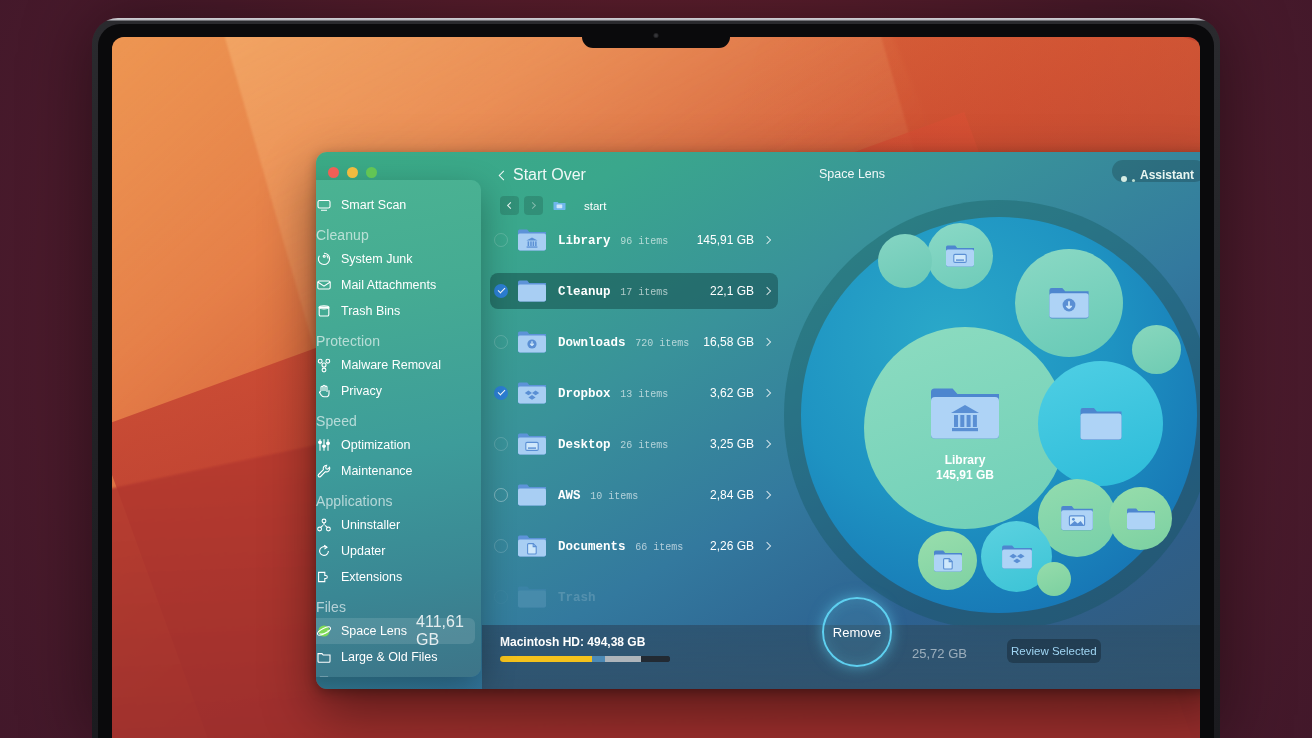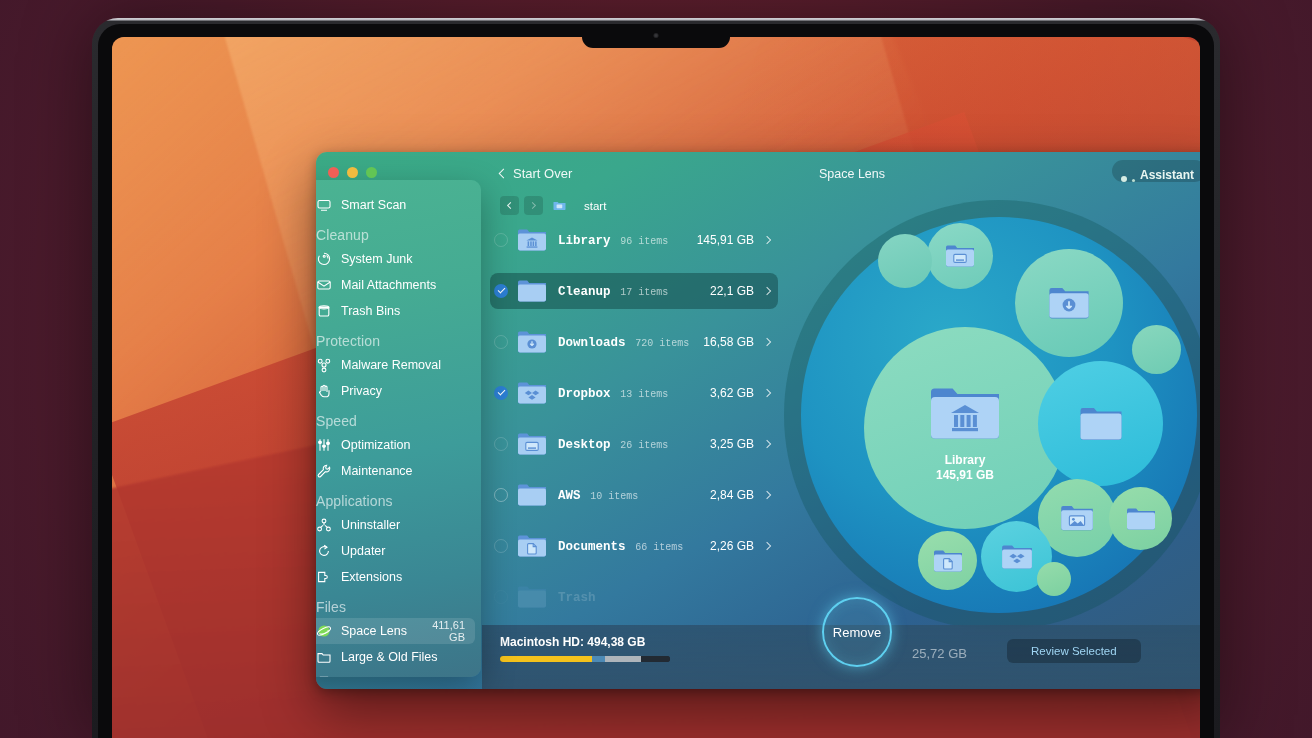--- a/index.html
+++ b/index.html
@@ -83,28 +83,28 @@
   .sb-item .ic{width:16px;height:16px;flex:0 0 16px;display:flex;align-items:center;justify-content:center;}
   .sb-item .ic svg{width:16px;height:16px;display:block;}
   .sb-label{white-space:nowrap;}
   .sb-group{
     color:rgba(255,255,255,.62); font-size:14px; padding:9px 0 3px 26px; letter-spacing:.1px;
   }
   .sb-item.active{
     background:rgba(255,255,255,.12);
     margin:0 6px; padding-left:20px; border-radius:6px;
   }
-  .sb-size{margin-left:auto; font-size:11px; color:rgba(255,255,255,.85);text-align:right;}
+  .sb-size{margin-left:auto; font-size:16px; color:rgba(255,255,255,.85);}
 
   
   .main{position:absolute; left:166px; top:0; right:0; bottom:0;}
   .topbar{position:absolute;left:0;top:0;right:0;height:46px;}
   .startover{
     position:absolute; left:18px; top:14px; display:flex; align-items:center; gap:6px;
-    color:rgba(255,255,255,.92); font-size:13px;
+    color:rgba(255,255,255,.92); font-size:16px;
   }
   .chev-l{width:7px;height:7px;border-left:1.6px solid rgba(255,255,255,.92);
     border-bottom:1.6px solid rgba(255,255,255,.92); transform:rotate(45deg); display:inline-block;}
   .winttl{
     position:absolute; left:0; right:0; top:15px; text-align:center;
     color:rgba(255,255,255,.93); font-size:12.5px;
   }
   .assistant{
     position:absolute; right:16px; top:8px; height:22px;
     display:flex; align-items:flex-end; gap:5px; padding:0 12px 0 9px;
@@ -160,21 +160,21 @@
   .seg-d{background:#222a33;flex:1 1 auto;}
   .removebtn{
     position:absolute; left:340px; top:-28px; width:70px;height:70px;border-radius:50%;
     border:2px solid #5ed0f0; background:rgba(90,160,190,.18);
     display:flex;align-items:center;justify-content:center;
     color:#fff;font-size:13px;
     box-shadow:0 0 14px rgba(94,208,240,.55),inset 0 0 14px rgba(94,208,240,.18);
   }
   .remsize{position:absolute;left:430px;top:21px;color:rgba(255,255,255,.52);font-size:13px;}
   .reviewbtn{
-    position:absolute; left:525px; top:14px; height:24px; padding:0 24px;
+    position:absolute; left:525px; top:14px; height:24px; padding:0 4px;
     display:flex;align-items:center;border-radius:6px;
     background:rgba(0,0,0,.26); color:#9fd4f2; font-size:11.5px;
   }
 
   
   .viz{position:absolute; left:302px; top:48px; width:430px; height:430px;}
   .bub{position:absolute;border-radius:50%;}
   .bub .lbl{position:absolute;left:0;right:0;text-align:center;color:#fff;
     font-size:12px;font-weight:bold;line-height:15px;}
   .fi-svg{position:absolute;left:50%;top:50%;transform:translate(-50%,-50%);}

